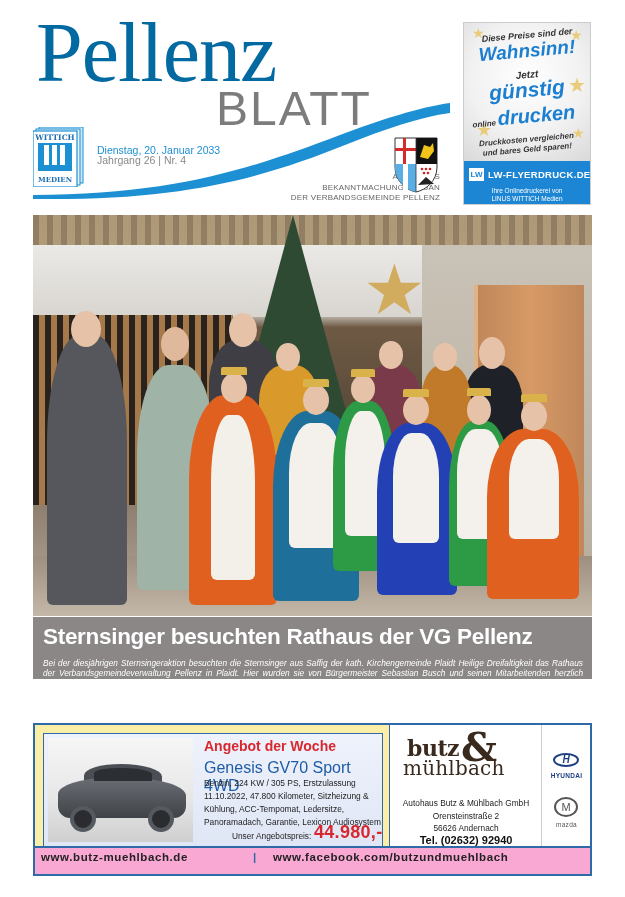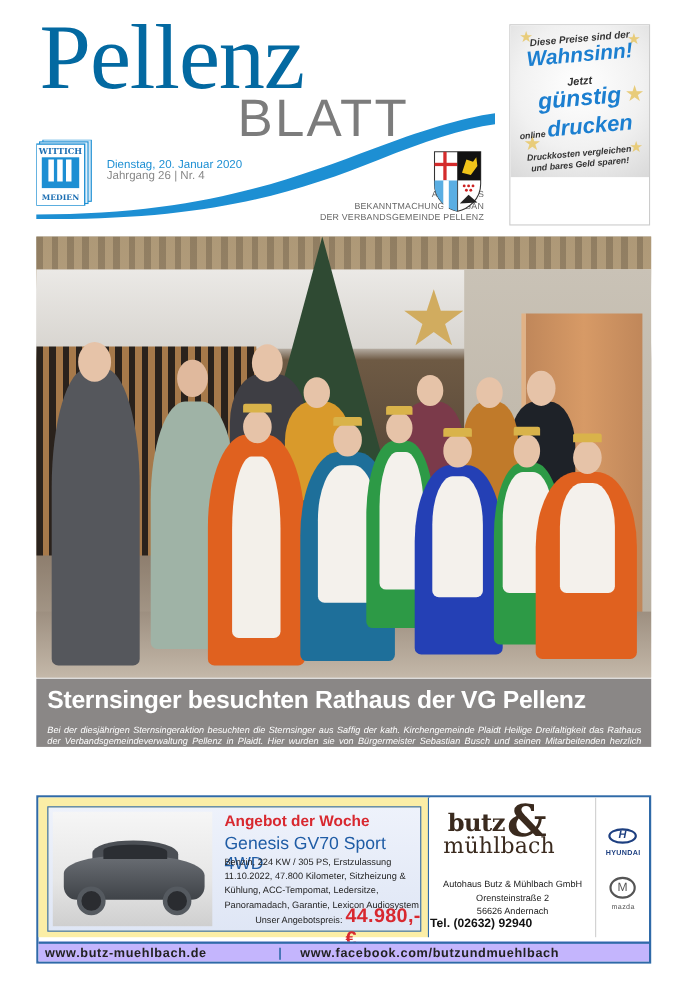--- a/index.html
+++ b/index.html
@@ -67,29 +67,29 @@
   .offer-model { position: absolute; left: 160px; top: 25px; font-size: 16px; font-weight: normal; color: #1f5ca5; }
   .offer-spec { position: absolute; left: 160px; top: 43px; width: 180px; font-size: 8.4px; line-height: 13px; color: #222; }
   .offer-price-label { position: absolute; left: 188px; top: 97px; font-size: 8.3px; color: #222; }
   .offer-price { position: absolute; left: 270px; top: 88px; font-size: 18px; font-weight: bold; color: #d8282f; letter-spacing: 0.3px; }
 
   .dealer-mid { position: absolute; left: 356px; top: 0; width: 150px; height: 127px; background: #fff; }
   .logo-butz { position: absolute; left: 16px; top: 10px; font-family: "DejaVu Serif", serif; font-size: 22px; font-weight: bold; color: #3a2a1e; letter-spacing: -0.5px; }
   .logo-amp { position: absolute; left: 70px; top: -2px; font-family: "DejaVu Serif", serif; font-size: 40px; font-weight: bold; color: #3a2a1e; }
   .logo-muehl { position: absolute; left: 12px; top: 31px; font-family: "DejaVu Serif", serif; font-size: 20px; color: #3a2a1e; letter-spacing: 0.2px; }
   .dealer-addr { position: absolute; left: 0; width: 150px; top: 72px; text-align: center; font-size: 8.3px; line-height: 12.5px; color: #222; }
-  .dealer-tel { position: absolute; left: 0; width: 150px; top: 109px; font-size: 11px; font-weight: bold; color: #111; }
+  .dealer-tel { position: absolute; left: 0; width: 150px; top: 109px; text-align: center; font-size: 11px; font-weight: bold; color: #111; }
 
   .dealer-right { position: absolute; left: 506px; top: 0; width: 49px; height: 127px; border-left: 1px solid #cfcfcf; background: #fff; }
   .hyundai-logo { position: absolute; left: 11px; top: 28px; width: 26px; height: 14px; border: 2px solid #1d3f80; border-radius: 50%; text-align: center; line-height: 10px; font-size: 10px; font-weight: bold; font-style: italic; color: #1d3f80; }
   .hyundai-text { position: absolute; left: 0; width: 49px; top: 47px; text-align: center; font-size: 6.5px; font-weight: bold; color: #1d3f80; letter-spacing: 0.3px; }
   .mazda-logo { position: absolute; left: 12px; top: 72px; width: 24px; height: 20px; border: 2px solid #555; border-radius: 50%; text-align: center; line-height: 16px; font-size: 11px; color: #555; }
   .mazda-text { position: absolute; left: 0; width: 49px; top: 96px; text-align: center; font-size: 6.5px; color: #555; letter-spacing: 0.3px; }
 
-  .dealer-footer { position: absolute; left: 0; bottom: 0; width: 555px; height: 18px; border-top: 2px solid #2f6aa8; background: #c4b5fd; font-size: 11.5px; font-weight: bold; color: #222; line-height: 19px; letter-spacing: 0.6px; }
+  .dealer-footer { position: absolute; left: 0; bottom: 0; width: 555px; height: 28px; border-top: 2px solid #2f6aa8; background: #f9a8d4; font-size: 11.5px; font-weight: bold; color: #222; line-height: 19px; letter-spacing: 0.6px; }
   .dealer-footer .f1 { position: absolute; left: 6px; }
   .dealer-footer .sep { position: absolute; left: 218px; color: #2f6aa8; }
   .dealer-footer .f2 { position: absolute; left: 238px; }
 </style>
 </head>
 <body>
 
 <div>
   <div class="masthead-title">Pellenz</div>
   <div class="masthead-sub">BLATT</div>
@@ -106,21 +106,21 @@
       <text x="22" y="13" font-size="7.5" font-weight="bold" text-anchor="middle" fill="#1d6fb3" font-family="DejaVu Serif, serif">WITTICH</text>
       <rect x="5" y="16" width="34" height="28" fill="#1d8fd3"></rect>
       <rect x="11" y="18" width="5" height="20" fill="#fff"></rect>
       <rect x="19" y="18" width="5" height="20" fill="#fff"></rect>
       <rect x="27" y="18" width="5" height="20" fill="#fff"></rect>
       <text x="22" y="55" font-size="7" font-weight="bold" text-anchor="middle" fill="#1d6fb3" font-family="DejaVu Serif, serif">MEDIEN</text>
     </svg>
   </div>
 
   <div class="issue-line">Jahrgang 26 | Nr. 4</div>
-  <div class="date-line">Dienstag, 20. Januar 2020</div>
+  <div class="date-line">Dienstag, 20. Januar 2033</div>
 
   <div class="official-block">
     <div>AMTLICHES</div>
     <div>BEKANNTMACHUNGSORGAN</div>
     <div>DER VERBANDSGEMEINDE PELLENZ</div>
   </div>
 
   <svg class="coat-of-arms" viewBox="0 0 44 56">
     <path d="M1 1 H43 V30 C43 44 32 53 22 55 C12 53 1 44 1 30 Z" fill="#fff" stroke="#333" stroke-width="1"></path>
     <rect x="9" y="1" width="3" height="26" fill="#d42b2b"></rect>
@@ -149,20 +149,28 @@
     <div class="promo-l1">Diese Preise sind der</div>
     <div class="promo-l2">Wahnsinn!</div>
     <div class="promo-l3">Jetzt</div>
     <div class="promo-l4">günstig</div>
     <div class="promo-l5"><small>online</small><span>drucken</span></div>
     <div class="promo-l6">
       <div>Druckkosten vergleichen</div>
       <div>und bares Geld sparen!</div>
     </div>
   </div>
+  <div class="promo-bottom">
+    <div class="promo-lw-icon">LW</div>
+    <div class="promo-url">LW-FLYERDRUCK.DE</div>
+    <div class="promo-tag">
+      <div>Ihre Onlinedruckerei von</div>
+      <div>LINUS WITTICH Medien</div>
+    </div>
+  </div>
 </div>
 
 <div class="photo" title="Sternsinger children in crowns and colorful capes with adults in front of a Christmas tree">
   <div class="gallery"></div>
   <div class="ceiling"></div>
   <div class="slats"></div>
   <div class="wall-right"></div>
   <div class="door"></div>
   <div class="tree"></div>
   <div class="star">★</div>

